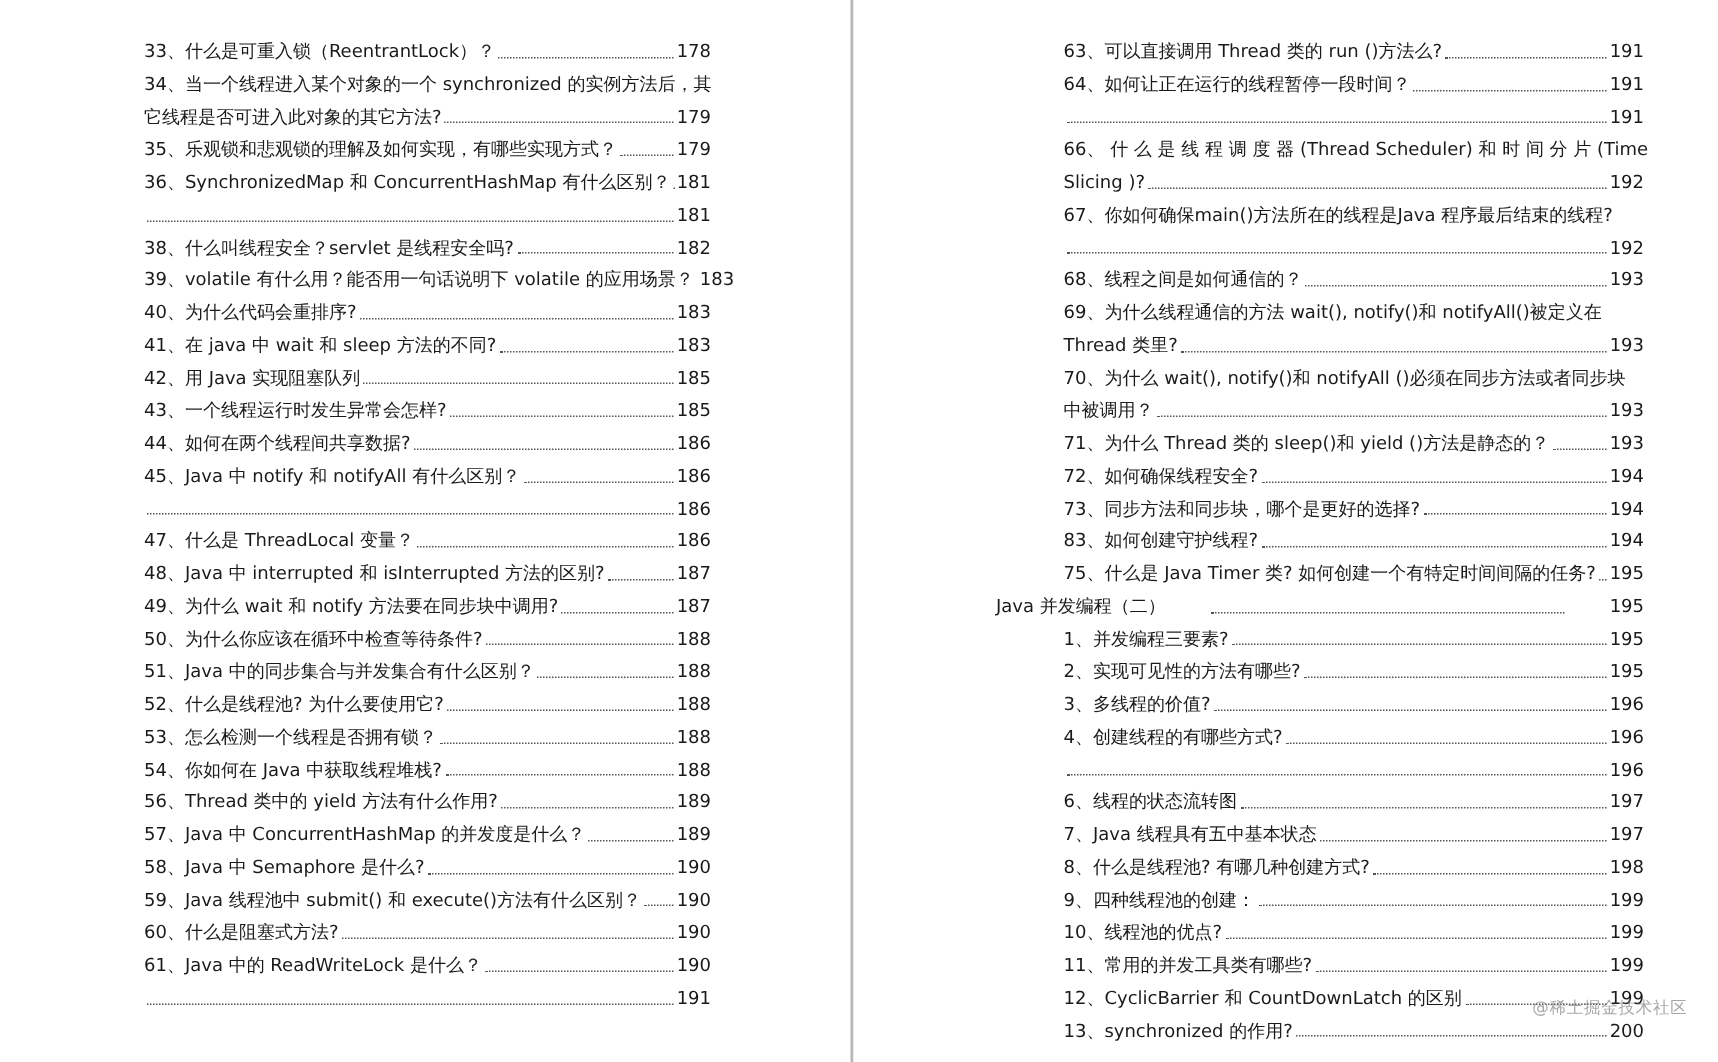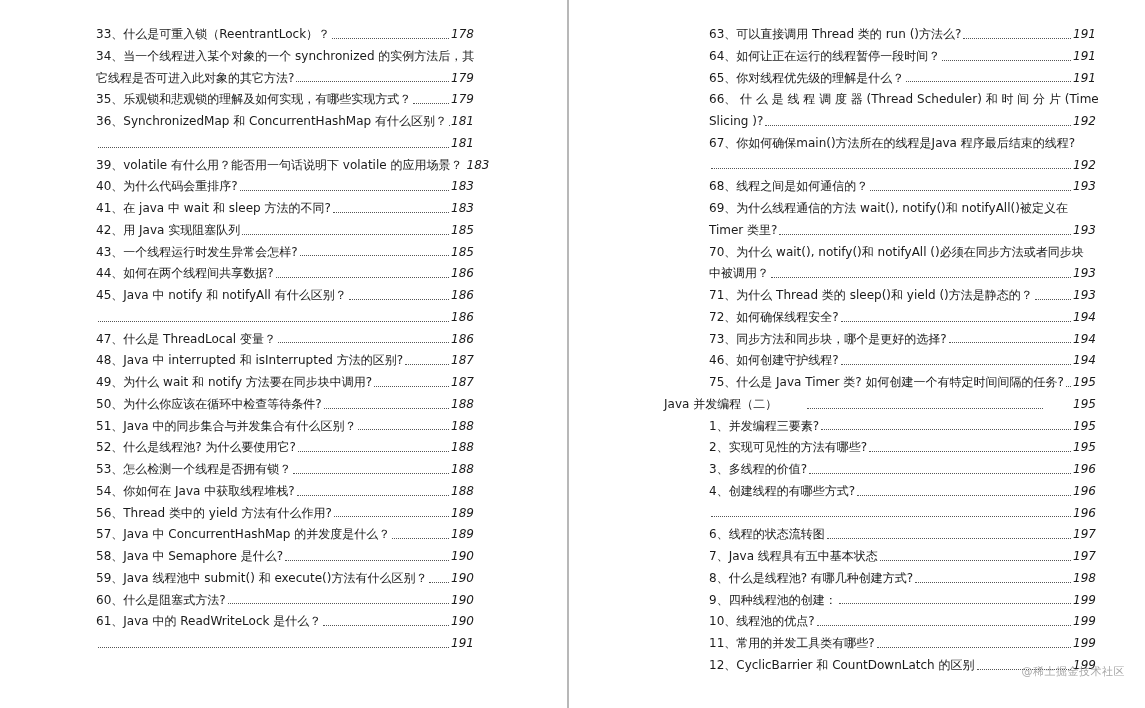--- a/index.html
+++ b/index.html
@@ -24,21 +24,21 @@
     .line {
       position: relative; height: 21.75px; line-height: 21.75px;
       font-size: 12px; white-space: nowrap;
       display: flex; align-items: baseline;
     }
     .line .t { flex: 0 0 auto; }
     .line .d {
       flex: 1 1 auto; overflow: hidden; margin: 0 2px;
       border-bottom: 1px dotted #555; height: 1px; align-self: center; margin-top: 6px;
     }
-    .line .p { flex: 0 0 auto; min-width: 20px; font-style: italic; }
+    .line .p { flex: 0 0 auto; min-width: 20px; }
     .section { margin-left: -45px; gap: 28px; }
     .watermark {
       position: absolute; right: 20px; top: 664px;
       font-size: 11px; color: rgba(120,120,120,0.65);
       font-family: "DejaVu Sans", sans-serif; letter-spacing: 0.5px;
     }
   </style>
 </head>
 <body>
 
@@ -65,20 +65,25 @@
       <div class="line">
         <span class="t">36、SynchronizedMap 和 ConcurrentHashMap 有什么区别？</span>
         <span class="d"></span>
         <span class="p">181</span>
       </div>
       <div class="line">
         <span class="d"></span>
         <span class="p">181</span>
       </div>
       <div class="line">
+        <span class="t">38、什么叫线程安全？servlet 是线程安全吗?</span>
+        <span class="d"></span>
+        <span class="p">182</span>
+      </div>
+      <div class="line">
         <span class="t">39、volatile 有什么用？能否用一句话说明下 volatile 的应用场景？</span>
         <span class="d"></span>
         <span class="p">183</span>
       </div>
       <div class="line">
         <span class="t">40、为什么代码会重排序?</span>
         <span class="d"></span>
         <span class="p">183</span>
       </div>
       <div class="line">
@@ -194,21 +199,20 @@
         <span class="t">63、可以直接调用 Thread 类的 run ()方法么?</span>
         <span class="d"></span>
         <span class="p">191</span>
       </div>
       <div class="line">
         <span class="t">64、如何让正在运行的线程暂停一段时间？</span>
         <span class="d"></span>
         <span class="p">191</span>
       </div>
       <div class="line">
-        <span class="t">65、你对线程优先级的理解是什么？</span>
         <span class="d"></span>
         <span class="p">191</span>
       </div>
       <div class="line">
         <span class="t">66、 什 么 是 线 程 调 度 器 (Thread  Scheduler) 和 时 间 分 片 (Time</span>
       </div>
       <div class="line">
         <span class="t">Slicing )?</span>
         <span class="d"></span>
         <span class="p">192</span>
@@ -223,21 +227,21 @@
       </div>
       <div class="line">
         <span class="t">68、线程之间是如何通信的？</span>
         <span class="d"></span>
         <span class="p">193</span>
       </div>
       <div class="line">
         <span class="t">69、为什么线程通信的方法 wait(), notify()和 notifyAll()被定义在</span>
       </div>
       <div class="line">
-        <span class="t">Timer  类里?</span>
+        <span class="t">Thread  类里?</span>
         <span class="d"></span>
         <span class="p">193</span>
       </div>
       <div class="line">
         <span class="t">70、为什么 wait(), notify()和 notifyAll ()必须在同步方法或者同步块</span>
       </div>
       <div class="line">
         <span class="t">中被调用？</span>
         <span class="d"></span>
         <span class="p">193</span>
@@ -251,21 +255,21 @@
         <span class="t">72、如何确保线程安全?</span>
         <span class="d"></span>
         <span class="p">194</span>
       </div>
       <div class="line">
         <span class="t">73、同步方法和同步块，哪个是更好的选择?</span>
         <span class="d"></span>
         <span class="p">194</span>
       </div>
       <div class="line">
-        <span class="t">46、如何创建守护线程?</span>
+        <span class="t">83、如何创建守护线程?</span>
         <span class="d"></span>
         <span class="p">194</span>
       </div>
       <div class="line">
         <span class="t">75、什么是 Java Timer  类? 如何创建一个有特定时间间隔的任务?</span>
         <span class="d"></span>
         <span class="p">195</span>
       </div>
       <div class="line section">
         <span class="t">Java  并发编程（二）</span>
@@ -323,16 +327,21 @@
       </div>
       <div class="line">
         <span class="t">11、常用的并发工具类有哪些?</span>
         <span class="d"></span>
         <span class="p">199</span>
       </div>
       <div class="line">
         <span class="t">12、CyclicBarrier 和 CountDownLatch 的区别</span>
         <span class="d"></span>
         <span class="p">199</span>
+      </div>
+      <div class="line">
+        <span class="t">13、synchronized 的作用?</span>
+        <span class="d"></span>
+        <span class="p">200</span>
       </div>
     </div>
 </div>
 <div class="watermark">@稀土掘金技术社区</div>
 
 </body></html>

